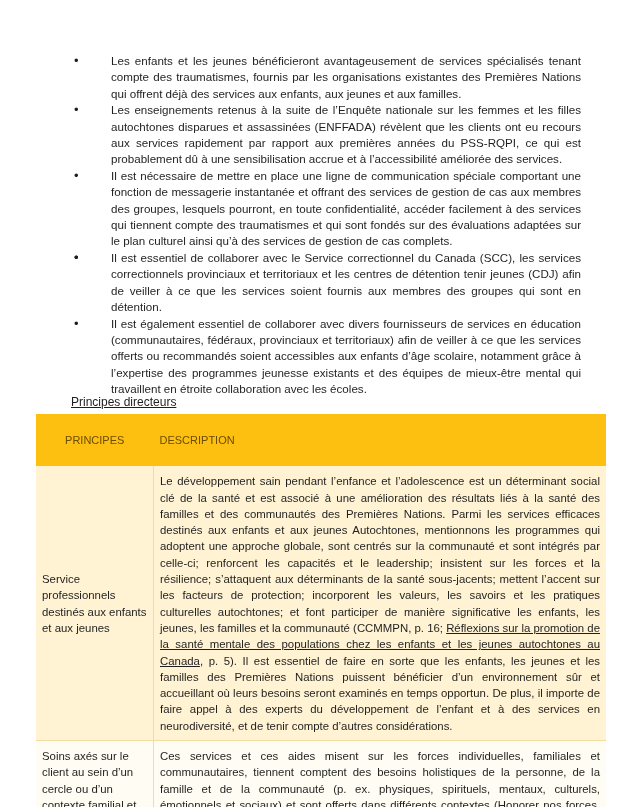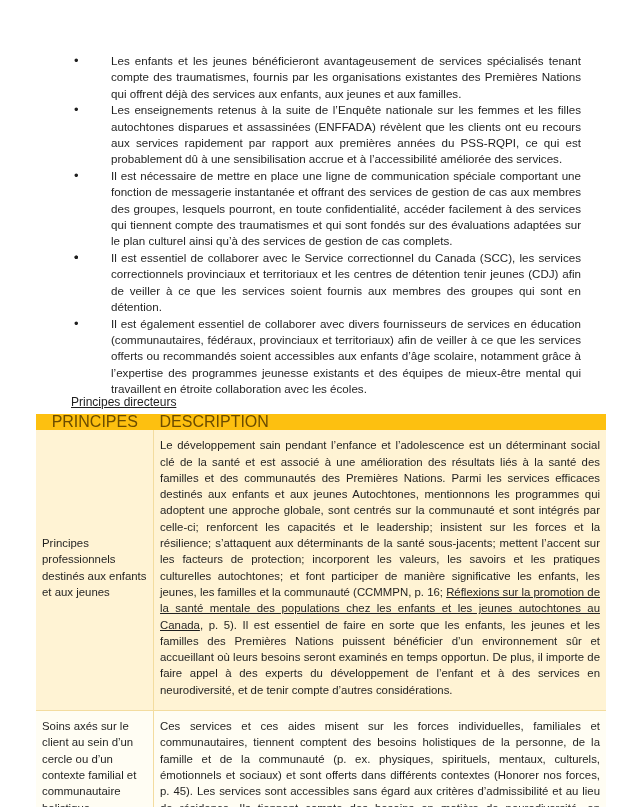--- a/index.html
+++ b/index.html
@@ -10,24 +10,24 @@
     .bullets { position: absolute; left: 0; top: 53px; width: 623px; margin: 0; padding: 0; list-style: none; }
     .bullet-item { position: relative; padding-left: 111px; padding-right: 42px; font-size: 11.6px; line-height: 16.4px; text-align: justify; }
     .bullet-dot { position: absolute; left: 74px; top: 0; font-size: 13px; line-height: 16.4px; }
     .section-heading { position: absolute; left: 36px; top: 395px; font-size: 12px; text-decoration: underline; margin-left: 35px; }
     table.principles {
       position: absolute; left: 36px; top: 414px; width: 570px;
       border-collapse: collapse; font-size: 11.4px; line-height: 16.3px;
     }
     table.principles th {
       background: #fdc010; color: #6b4c00; font-weight: normal; text-align: left;
-      font-size: 16px; padding: 0 6px; height: 14px;
+      font-size: 11px; padding: 18px 6px; height: 14px;
     }
     table.principles th.col-principes { text-align: center; width: 105px; }
-    table.principles td { vertical-align: top; padding: 7px 6px 12px 6px; }
+    table.principles td { vertical-align: top; padding: 7px 6px 6px 6px; }
     tr.row-shaded td { background: #fff3d4; }
     tr.row-plain td { background: #fffdf3; }
     table.principles td.principe-cell { width: 105px; border-right: 1px solid #f3dc9f; }
     tr.row-shaded td.principe-cell { vertical-align: middle; }
     table.principles tr + tr td { border-top: 1px solid #f3dc9f; }
     table.principles tr.row-plain td { border-bottom: 1px solid #f7ecc5; }
     td.desc-cell { text-align: justify; padding-left: 8px; padding-right: 8px; }
     .u { text-decoration: underline; }
   </style>
 </head>
@@ -63,21 +63,21 @@
 
 <table class="principles">
   <thead>
     <tr>
       <th class="col-principes">PRINCIPES</th>
       <th>DESCRIPTION</th>
     </tr>
   </thead>
   <tbody>
     <tr class="row-shaded">
-      <td class="principe-cell">Principes professionnels destinés aux enfants et aux jeunes</td>
+      <td class="principe-cell">Service professionnels destinés aux enfants et aux jeunes</td>
       <td class="desc-cell"><span>Le développement sain pendant l’enfance et l’adolescence est un déterminant social clé de la santé et est associé à une amélioration des résultats liés à la santé des familles et des communautés des Premières Nations. Parmi les services efficaces destinés aux enfants et aux jeunes Autochtones, mentionnons les programmes qui adoptent une approche globale, sont centrés sur la communauté et sont intégrés par celle-ci; renforcent les capacités et le leadership; insistent sur les forces et la résilience; s’attaquent aux déterminants de la santé sous-jacents; mettent l’accent sur les facteurs de protection; incorporent les valeurs, les savoirs et les pratiques culturelles autochtones; et font participer de manière significative les enfants, les jeunes, les familles et la communauté (CCMMPN, p. 16; </span><span class="u">Réflexions sur la promotion de la santé mentale des populations chez les enfants et les jeunes autochtones au Canada</span><span>, p. 5). Il est essentiel de faire en sorte que les enfants, les jeunes et les familles des Premières Nations puissent bénéficier d’un environnement sûr et accueillant où leurs besoins seront examinés en temps opportun. De plus, il importe de faire appel à des experts du développement de l’enfant et à des services en neurodiversité, et de tenir compte d’autres considérations.</span></td>
     </tr>
     <tr class="row-plain">
       <td class="principe-cell">Soins axés sur le client au sein d’un cercle ou d’un contexte familial et communautaire holistique</td>
       <td class="desc-cell">Ces services et ces aides misent sur les forces individuelles, familiales et communautaires, tiennent comptent des besoins holistiques de la personne, de la famille et de la communauté (p. ex. physiques, spirituels, mentaux, culturels, émotionnels et sociaux) et sont offerts dans différents contextes (Honorer nos forces, p. 45). Les services sont accessibles sans égard aux critères d’admissibilité et au lieu de résidence. Ils tiennent compte des besoins en matière de neurodiversité, en particulier dans le cas des enfants et des jeunes.</td>
     </tr>
   </tbody>
 </table>
 
 </body></html>

